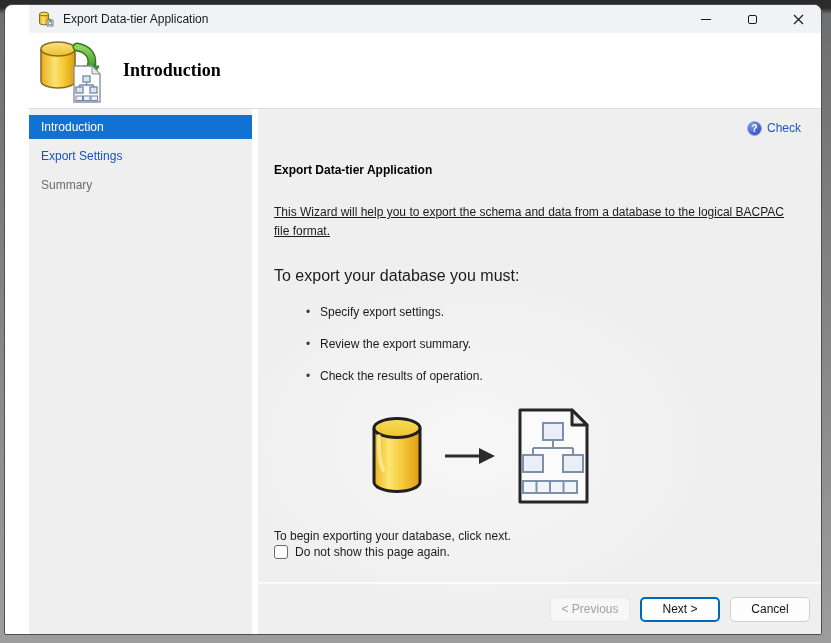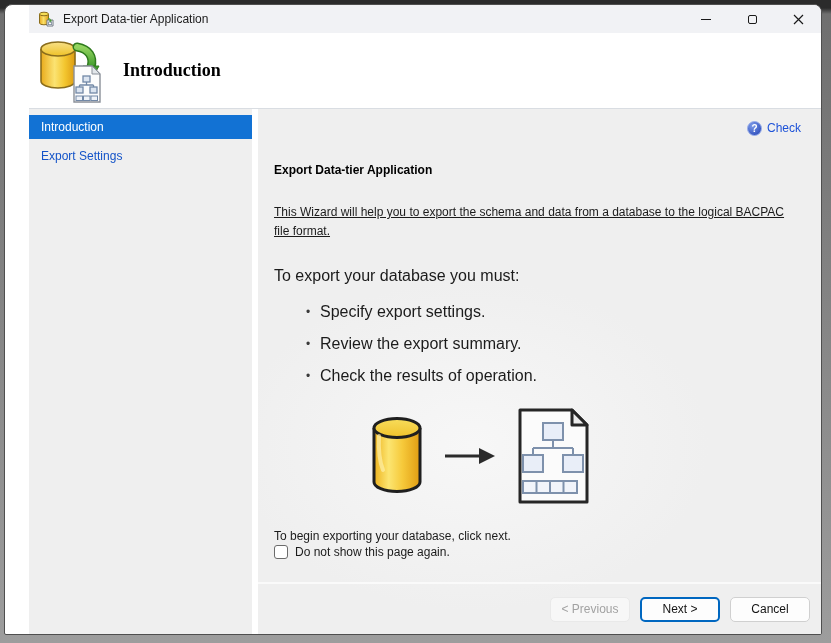--- a/index.html
+++ b/index.html
@@ -39,21 +39,21 @@
     background:radial-gradient(ellipse 60% 45% at 38% 64%, #f7f7f7 0%, #efefef 70%);
   }
   .help-row { display:flex; justify-content:flex-end; align-items:center; padding:8px 20px 0 0; height:30px; flex:0 0 30px; }
   .help-link { display:flex; align-items:center; gap:5px; cursor:pointer; text-decoration:none; }
   .help-label { font-size:12px; color:#1d52d8; }
   .content-inner { padding:0 24px 0 16px; flex:1; }
   .content-heading { font-size:12px; font-weight:bold; color:#000; margin-top:24px; }
   .intro-text { font-size:12px; color:#1b1b1b; margin-top:26px; line-height:1.6; max-width:565px;text-decoration:underline; }
   .list-intro { font-size:16px; color:#1b1b1b; margin-top:26px; }
   .bullet-list { list-style:none; margin-top:20px; }
-  .bullet-list li { font-size:16px; color:#1b1b1b; padding-left:46px; position:relative; margin-bottom:18px; line-height:14px; }
+  .bullet-list li { font-size:12px; color:#1b1b1b; padding-left:46px; position:relative; margin-bottom:18px; line-height:14px; }
   .bullet-list li::before { content:"•"; position:absolute; left:32px; top:0; color:#3a3a3a; font-size:12px; }
   .illustration { margin-top:24px; margin-left:96px; display:flex; align-items:center; }
   .illo-arrow { margin:0 20px; display:flex; }
   .closing-text { font-size:12px; color:#1b1b1b; margin-top:24px; }
   .checkbox-row { margin-top:2px; display:flex; align-items:center; }
   .checkbox { width:14px; height:14px; background:#ffffff; border:1px solid #6b6b6b; border-radius:3px; display:inline-block; cursor:pointer; }
   .checkbox-label { font-size:12px; color:#1b1b1b; margin-left:7px; cursor:pointer; }
   
   .footer { flex:0 0 52px; border-top:2px solid #fafafa; display:flex; justify-content:flex-end; align-items:center; gap:10px; padding-right:11px; }
   .btn { width:80px; height:25px; font-size:12px; font-family:"Liberation Sans", sans-serif; border-radius:5px; cursor:pointer; }
@@ -141,20 +141,21 @@
       </svg>
     </span>
     <span class="header-title">Introduction</span>
   </div>
 
   <div class="wizard-body">
 
     <div class="sidebar">
       <div class="nav-item selected">Introduction</div>
       <div class="nav-item link">Export Settings</div>
+      <div class="nav-item upcoming">Summary</div>
     </div>
 
     <div class="v-divider"></div>
 
     <div class="content">
 
       <div class="help-row">
         <a class="help-link">
           <svg width="15" height="15" viewBox="0 0 15 15">
             <defs>

